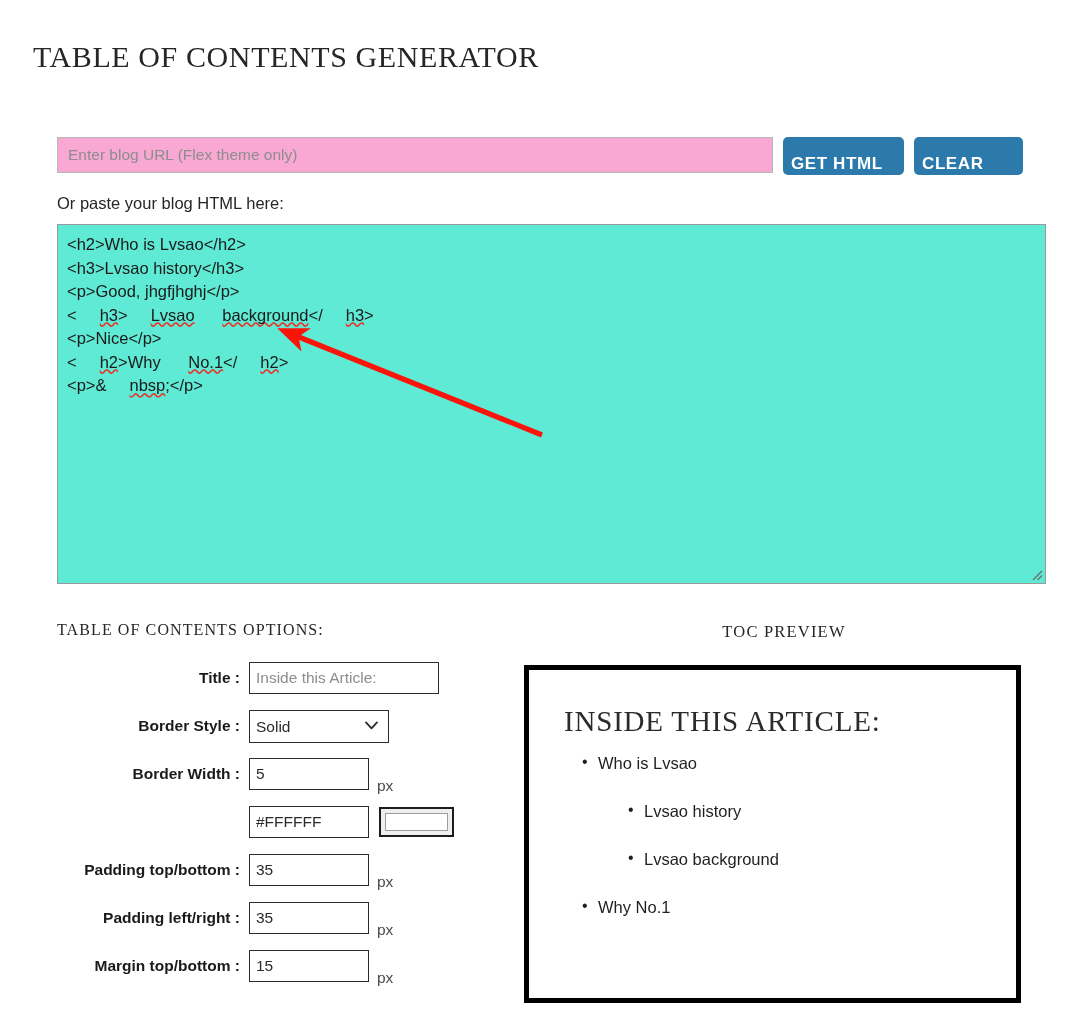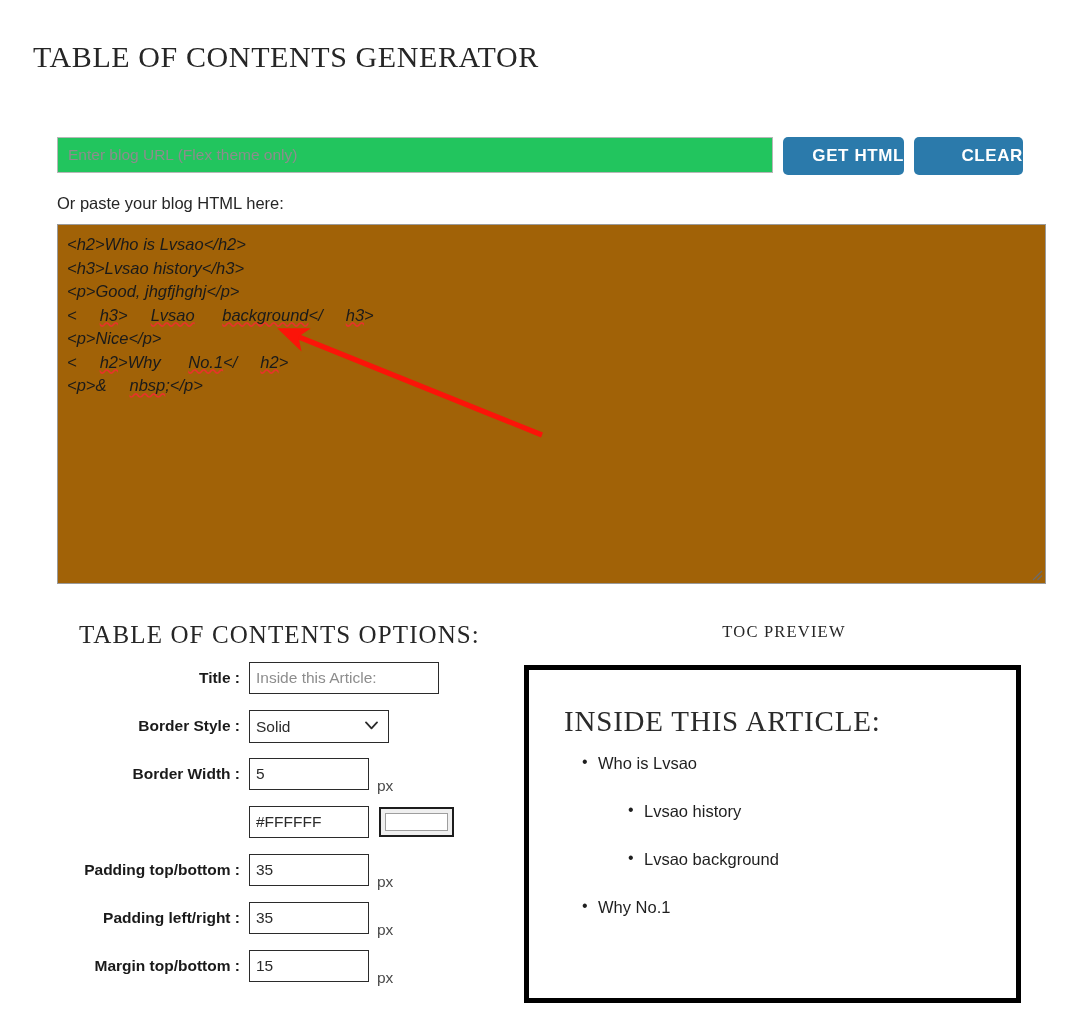--- a/index.html
+++ b/index.html
@@ -39,21 +39,21 @@
     height: 38px;
   }
   .url-input {
     position: absolute;
     left: 0;
     top: 0;
     width: 716px;
     height: 36px;
     box-sizing: border-box;
     border: 1px solid #b7b7b7;
-    background: #22c55e;
+    background: #f9a8d4;
     font-family: "Liberation Sans", sans-serif;
     font-size: 15.5px;
     color: #3d3d3d;
     padding: 16px 10px;
     outline: none;
     border-radius: 0;
   }
   .url-input::placeholder { color: #8d8d8d; opacity: 1; }
 
   .btn {
@@ -63,23 +63,23 @@
     box-sizing: border-box;
     background: #2b7aab;
     color: #ffffff;
     border: none;
     border-radius: 5px;
     font-family: "Liberation Sans", sans-serif;
     font-weight: 700;
     font-size: 17px;
     letter-spacing: 0.6px;
     cursor: pointer;
-    padding: 0;
+    padding: 8px;
     line-height: 38px;
-    text-align: right;
+    text-align: left;
   }
   .btn-get { left: 726px; width: 121px; }
   .btn-clear { left: 857px; width: 109px; }
 
   
   .paste-label {
     position: absolute;
     left: 57px;
     top: 194px;
     font-size: 16.5px;
@@ -89,22 +89,21 @@
 
   
   .html-area-wrap {
     position: absolute;
     left: 57px;
     top: 224px;
     width: 989px;
     height: 360px;
     box-sizing: border-box;
     border: 1px solid #9a9a9a;
-    background: #a16207;
-    font-style: italic;
+    background: #5eead4;
   }
   .html-area {
     position: absolute;
     left: 9px;
     top: 8px;
     right: 6px;
     bottom: 4px;
     font-family: "Liberation Sans", sans-serif;
     font-size: 16.5px;
     line-height: 23.5px;
@@ -136,25 +135,24 @@
     height: 130px;
     pointer-events: none;
   }
 
   
   .opts-heading {
     position: absolute;
     left: 57px;
     top: 621px;
     font-family: "Liberation Serif", serif;
-    font-size: 25px;
+    font-size: 16px;
     letter-spacing: 1.1px;
     color: #262626;
     white-space: nowrap;
-    margin-left: 22px;
   }
   .preview-heading {
     position: absolute;
     left: 524px;
     top: 622px;
     width: 520px;
     text-align: center;
     font-family: "Liberation Serif", serif;
     font-size: 16.5px;
     letter-spacing: 1.2px;

